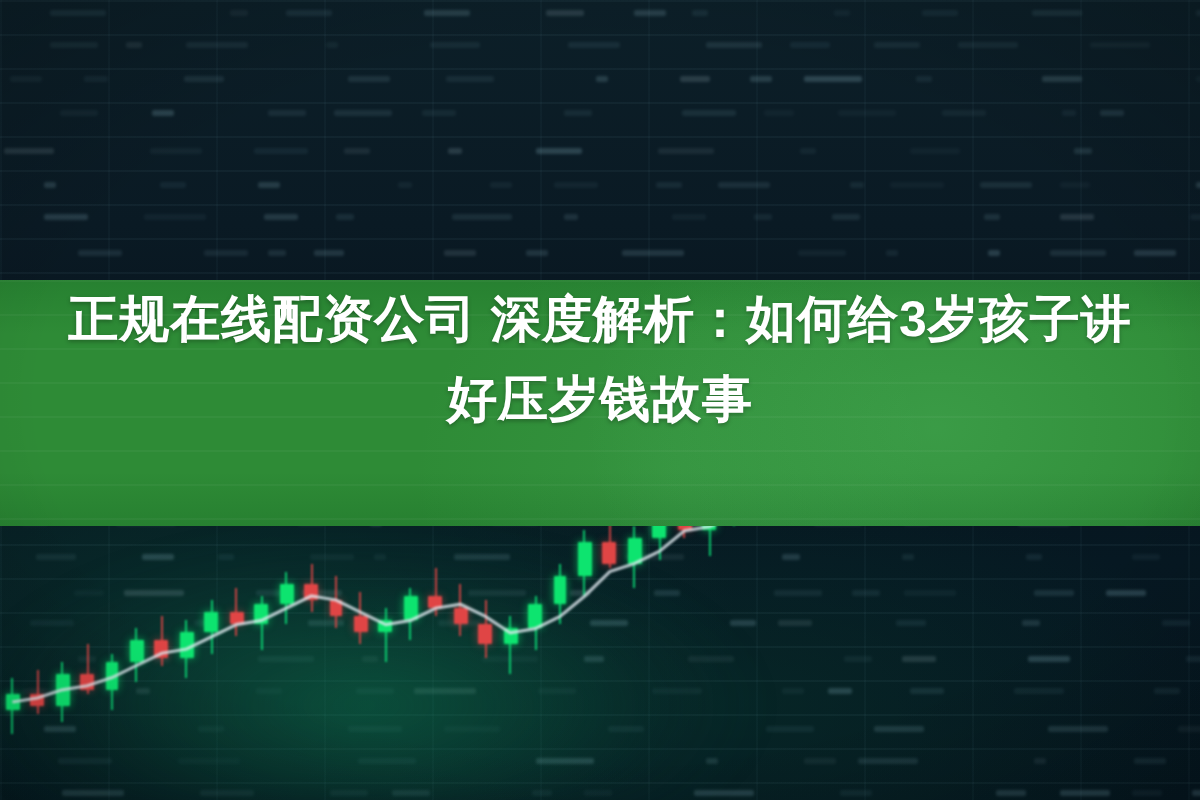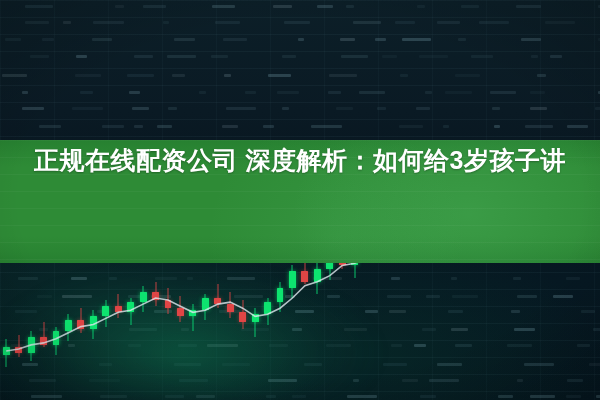--- a/index.html
+++ b/index.html
@@ -598,17 +598,18 @@
     <svg class="ma-line" id="ma-svg" viewBox="0 0 448 204" preserveAspectRatio="none">
         <polyline points="6.2,155.0 18.7,153.0 31.1,148.9 43.6,146.9 56.0,142.8 68.4,136.7 80.9,130.6 93.3,128.5 105.8,122.4 118.2,116.3 130.7,114.2 143.1,108.1 155.6,102.0 168.0,104.0 180.4,110.2 192.9,116.3 205.3,114.2 217.8,108.1 230.2,106.1 242.7,112.2 255.1,120.4 267.6,118.3 280.0,112.2 292.4,102.0 304.9,89.8 317.3,85.7 329.8,79.6 342.2,69.4 354.7,67.3 367.1,61.2 379.6,51.0 392.0,49.0 404.4,42.8 416.9,32.6 429.3,28.6 441.8,20.4" fill="none" stroke="#dfe9ef" stroke-width="1.6" stroke-opacity="0.8"></polyline>
       </svg>
   </div>
 
   <div class="banner">
     <div class="banner-texture"></div>
     <div class="banner-rows"></div>
     <div class="headline">
       <span class="line">正规在线配资公司 深度解析：如何给3岁孩子讲</span>
+      <span class="line">好压岁钱故事</span>
     </div>
   </div>
 
   <div class="vignette"></div>
 </div>
 
 </body></html>

